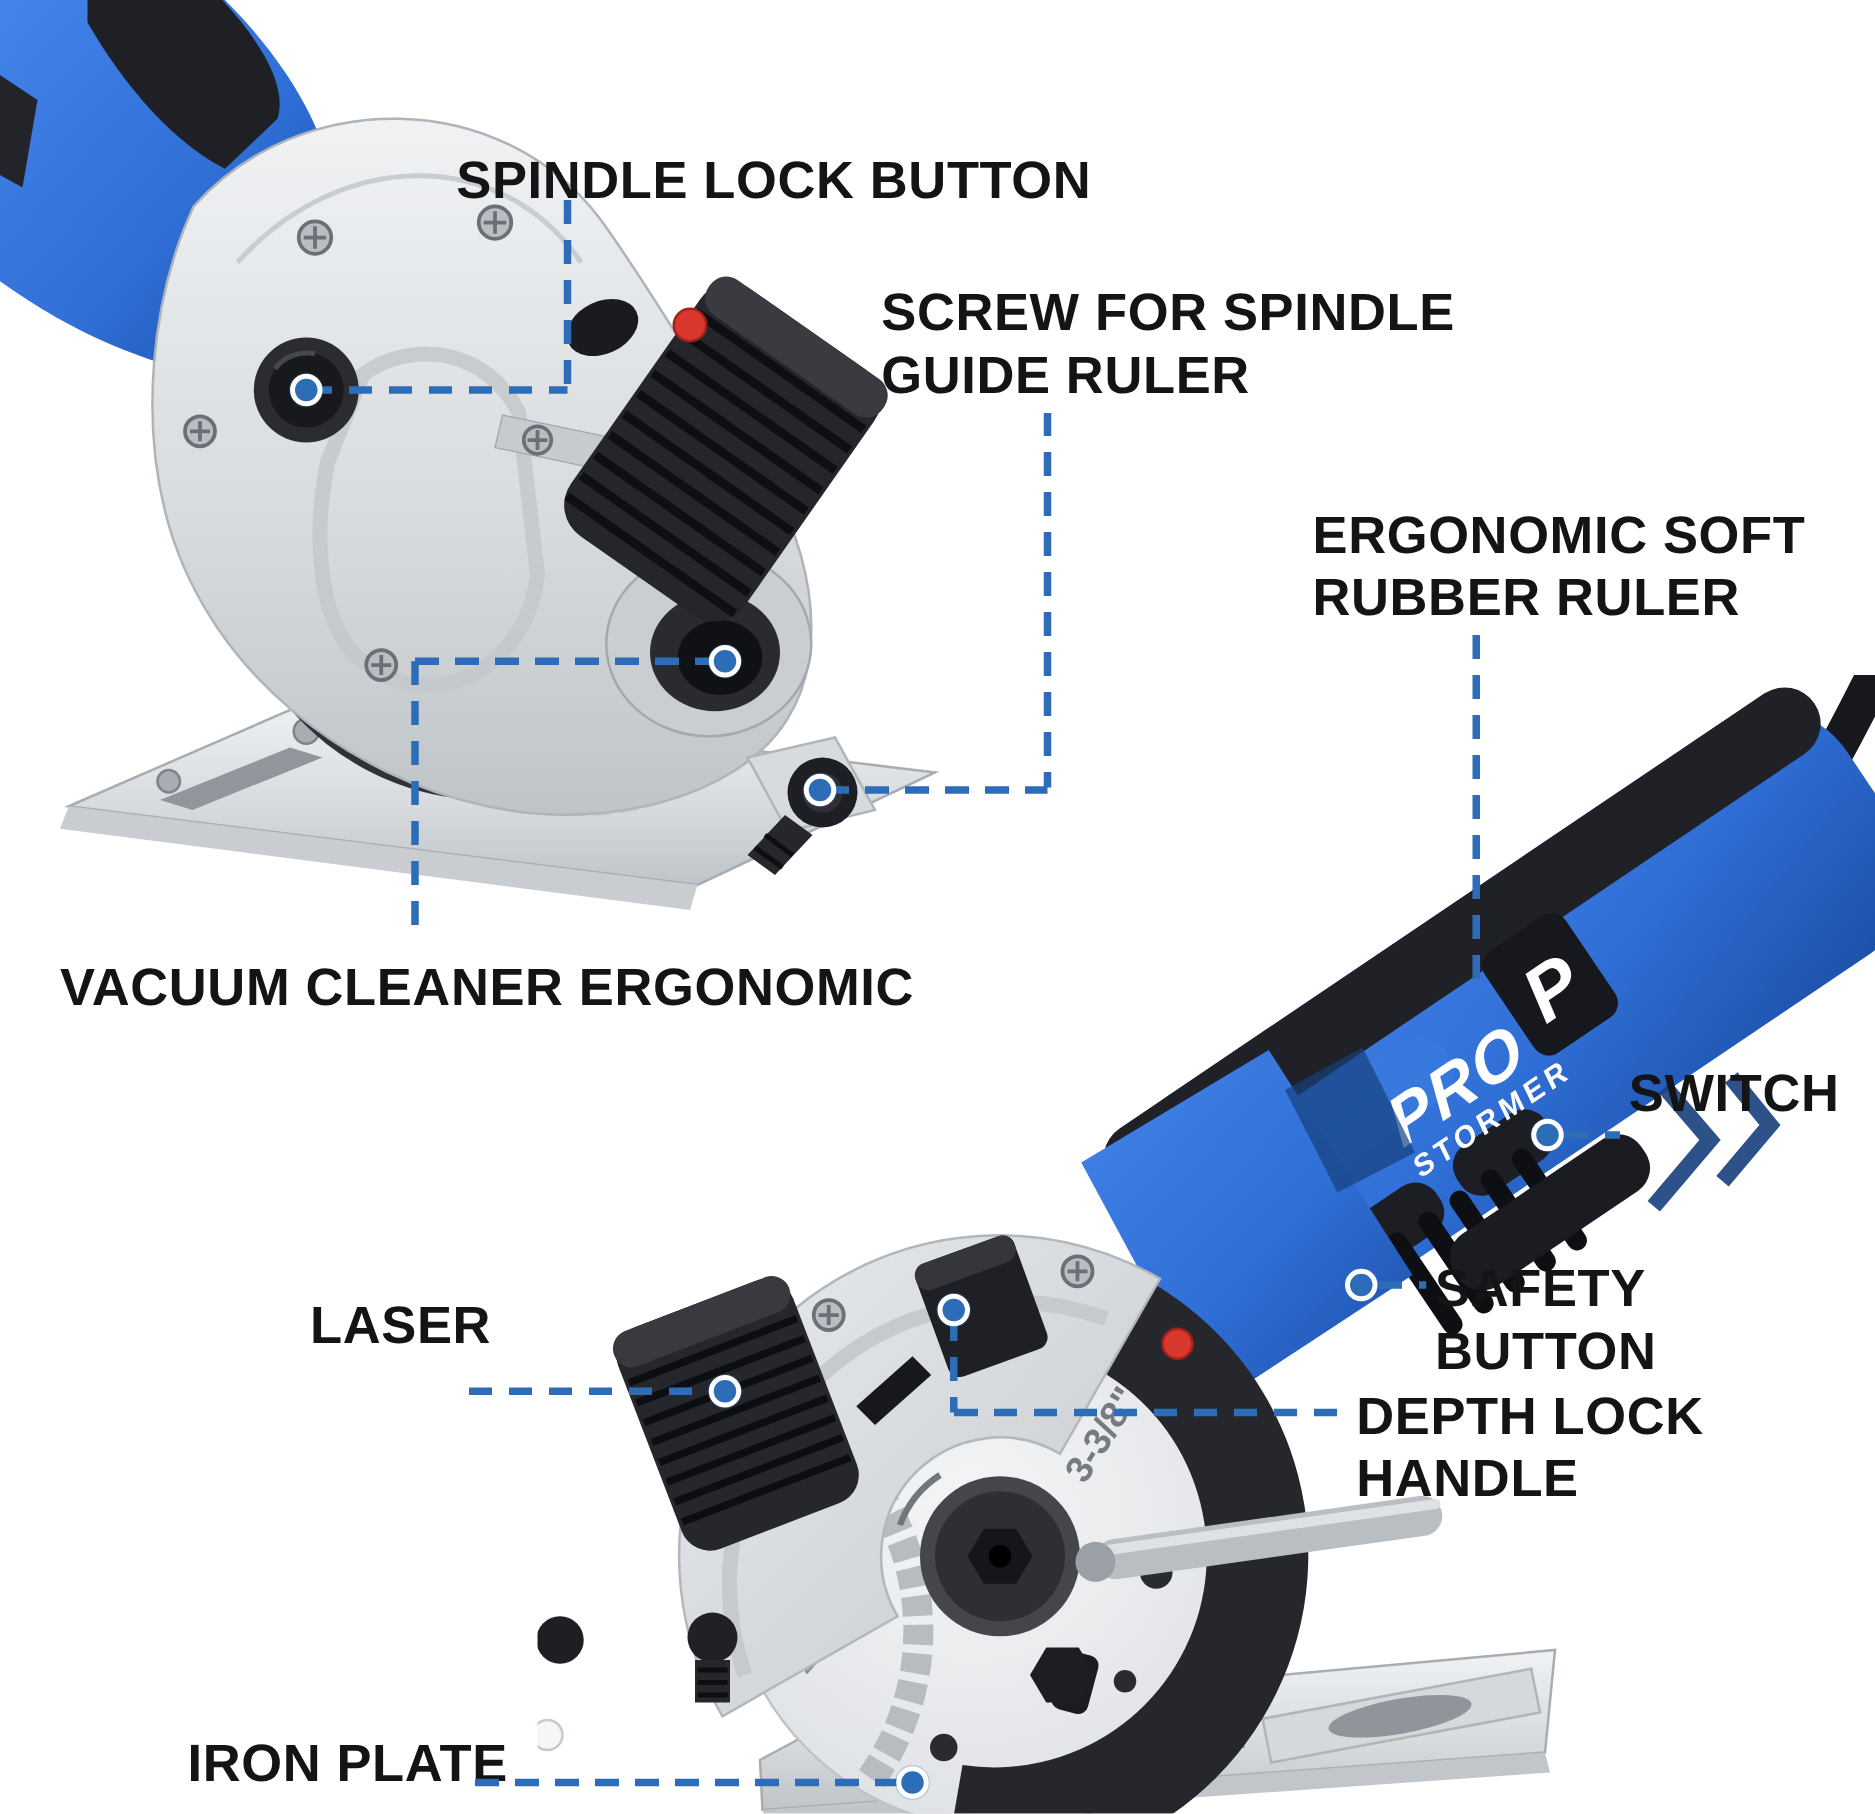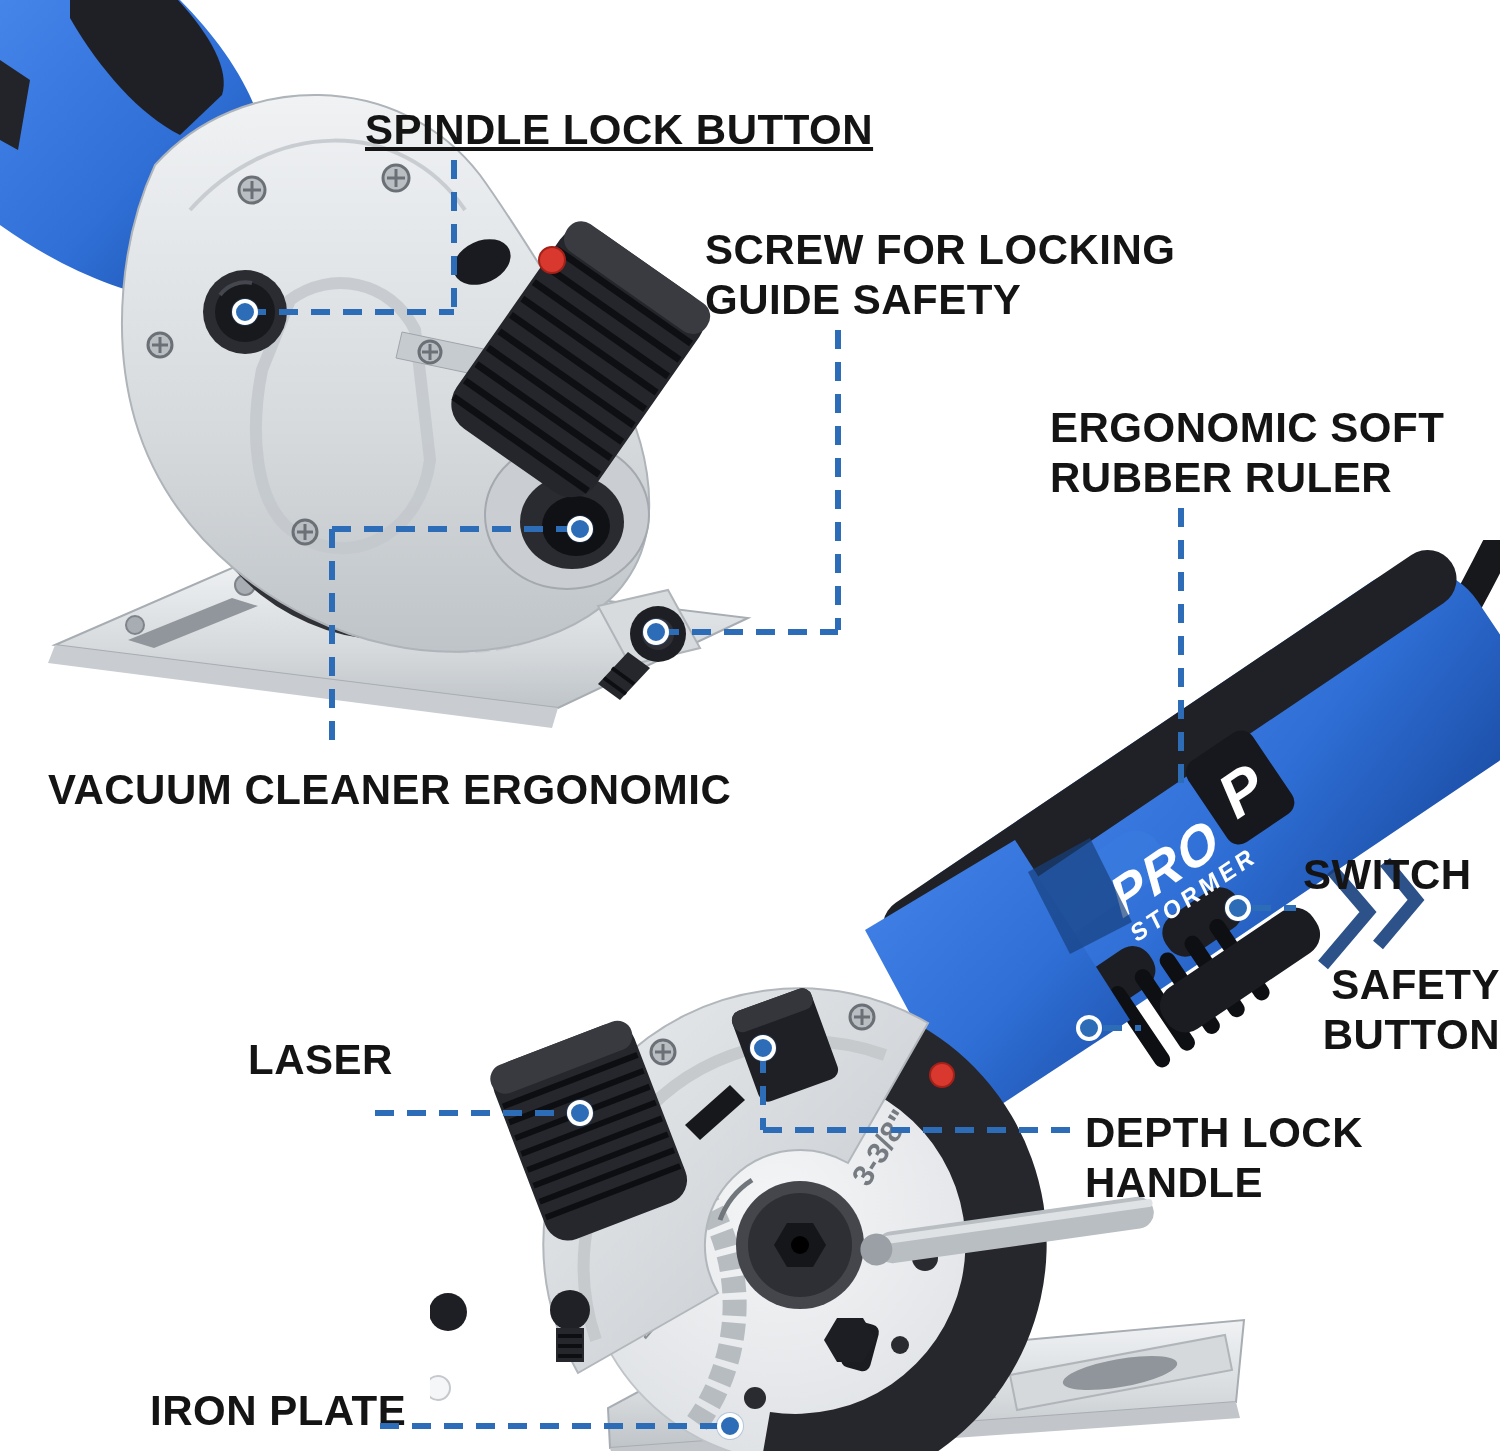--- a/index.html
+++ b/index.html
@@ -258,28 +258,28 @@
           <line x1="-72" y1="30" x2="72" y2="30"></line>
         <line x1="-72" y1="47" x2="72" y2="47"></line>
           <line x1="-72" y1="64" x2="72" y2="64"></line>
       </g>
     </g>
 
     <circle cx="512" cy="535" r="12" fill="#d8382d" stroke="#a32118" stroke-width="2"></circle>
   </svg>
 
   <div>
-    <div class="callout-label" style="left:365px;top:105px;text-decoration:underline;">SPINDLE LOCK BUTTON</div>
+    <div class="callout-label" style="left:365px;top:119px;">SPINDLE LOCK BUTTON</div>
     <div class="dash-v" style="left:451px;top:160px;height:152px;"></div>
     <div class="dash-h" style="left:247px;top:309px;width:207px;"></div>
     <div class="dot" style="left:232px;top:299px;"></div>
   </div>
 
   <div>
-    <div class="callout-label" style="left:705px;top:225px;width:480px;">SCREW FOR LOCKING GUIDE SAFETY</div>
+    <div class="callout-label" style="left:705px;top:225px;width:480px;">SCREW FOR SPINDLE GUIDE RULER</div>
     <div class="dash-v" style="left:835px;top:330px;height:300px;"></div>
     <div class="dash-h" style="left:660px;top:629px;width:178px;"></div>
     <div class="dot" style="left:643px;top:619px;"></div>
   </div>
 
   <div>
     <div class="callout-label" style="left:1050px;top:403px;width:400px;">ERGONOMIC SOFT RUBBER RULER</div>
     <div class="dash-v" style="left:1178px;top:508px;height:282px;"></div>
   </div>
 
@@ -290,21 +290,21 @@
     <div class="dot" style="left:567px;top:516px;"></div>
   </div>
 
   <div>
     <div class="callout-label" style="left:1303px;top:850px;">SWITCH</div>
     <div class="dash-h" style="left:1252px;top:905px;width:44px;"></div>
     <div class="dot" style="left:1225px;top:895px;"></div>
   </div>
 
   <div>
-    <div class="callout-label" style="left:1148px;top:960px;text-align:right;">SAFETY BUTTON</div>
+    <div class="callout-label" style="left:1148px;top:1006px;">SAFETY BUTTON</div>
     <div class="dash-h" style="left:1103px;top:1025px;width:38px;"></div>
     <div class="dot" style="left:1076px;top:1015px;"></div>
   </div>
 
   <div>
     <div class="callout-label" style="left:248px;top:1035px;">LASER</div>
     <div class="dash-h" style="left:375px;top:1110px;width:200px;"></div>
     <div class="dot" style="left:567px;top:1100px;"></div>
   </div>
 

